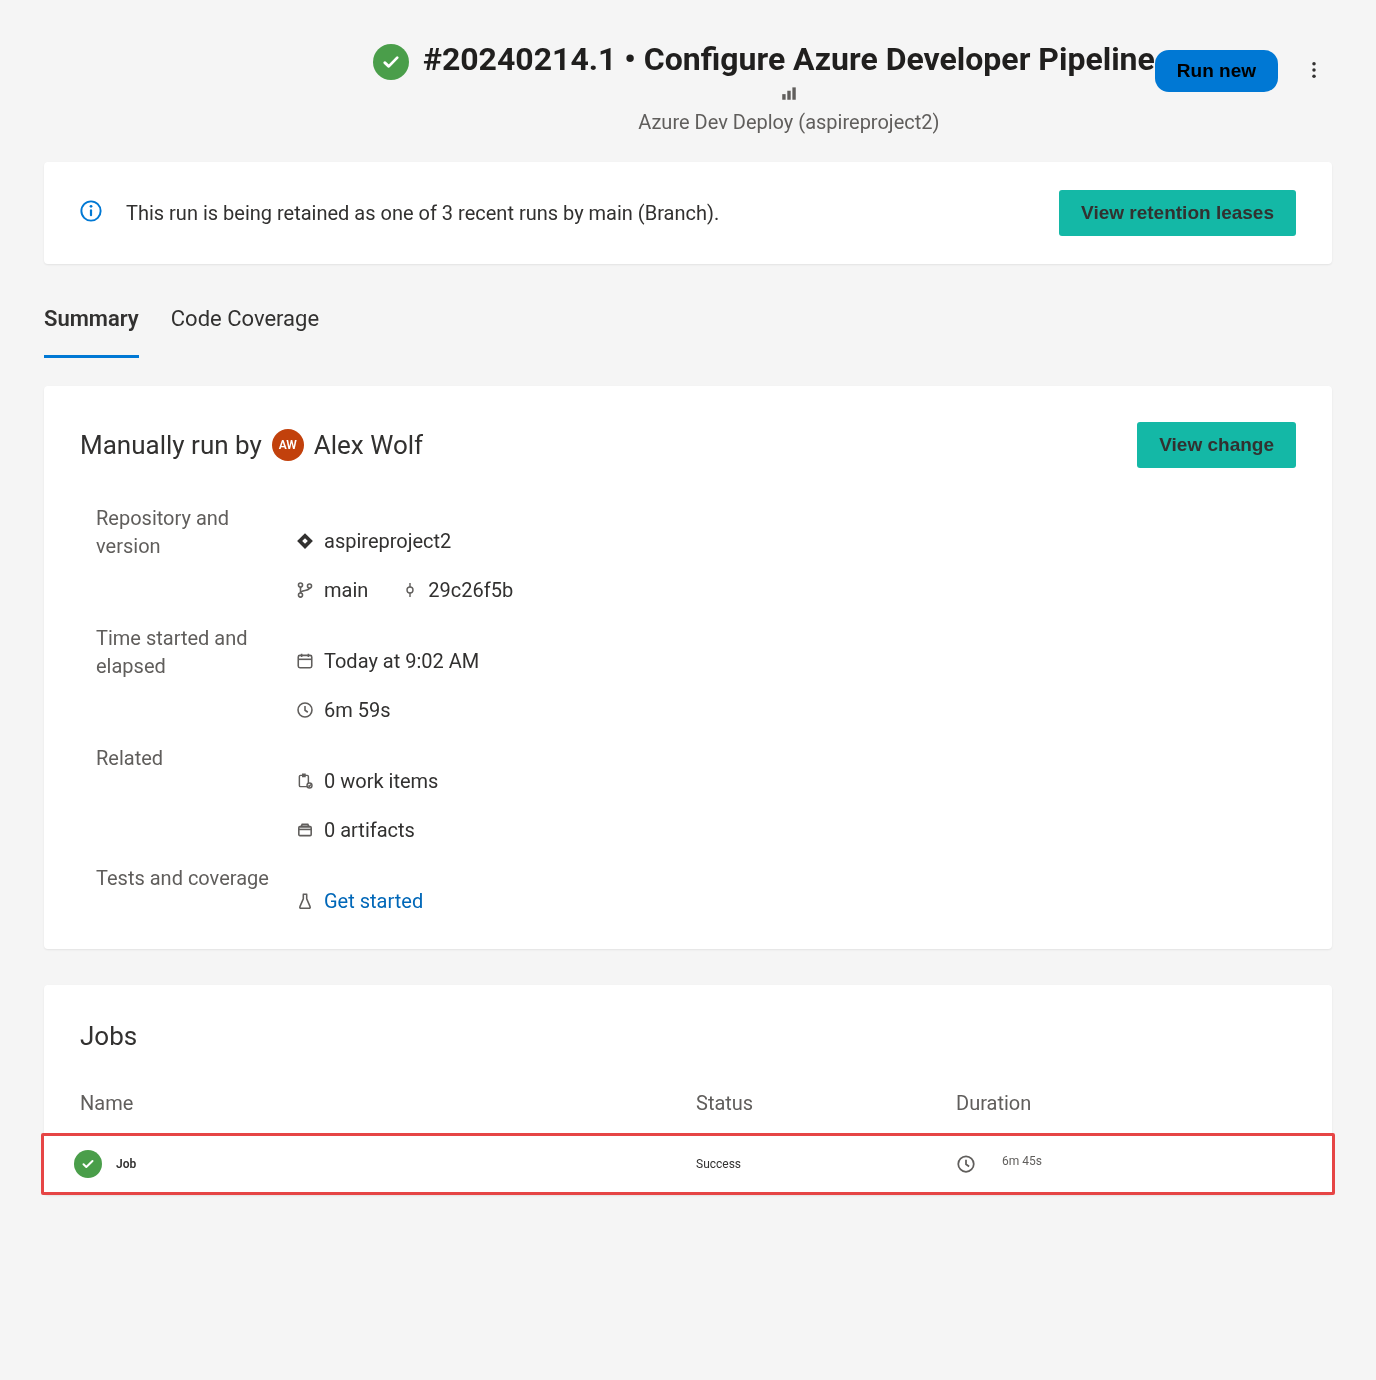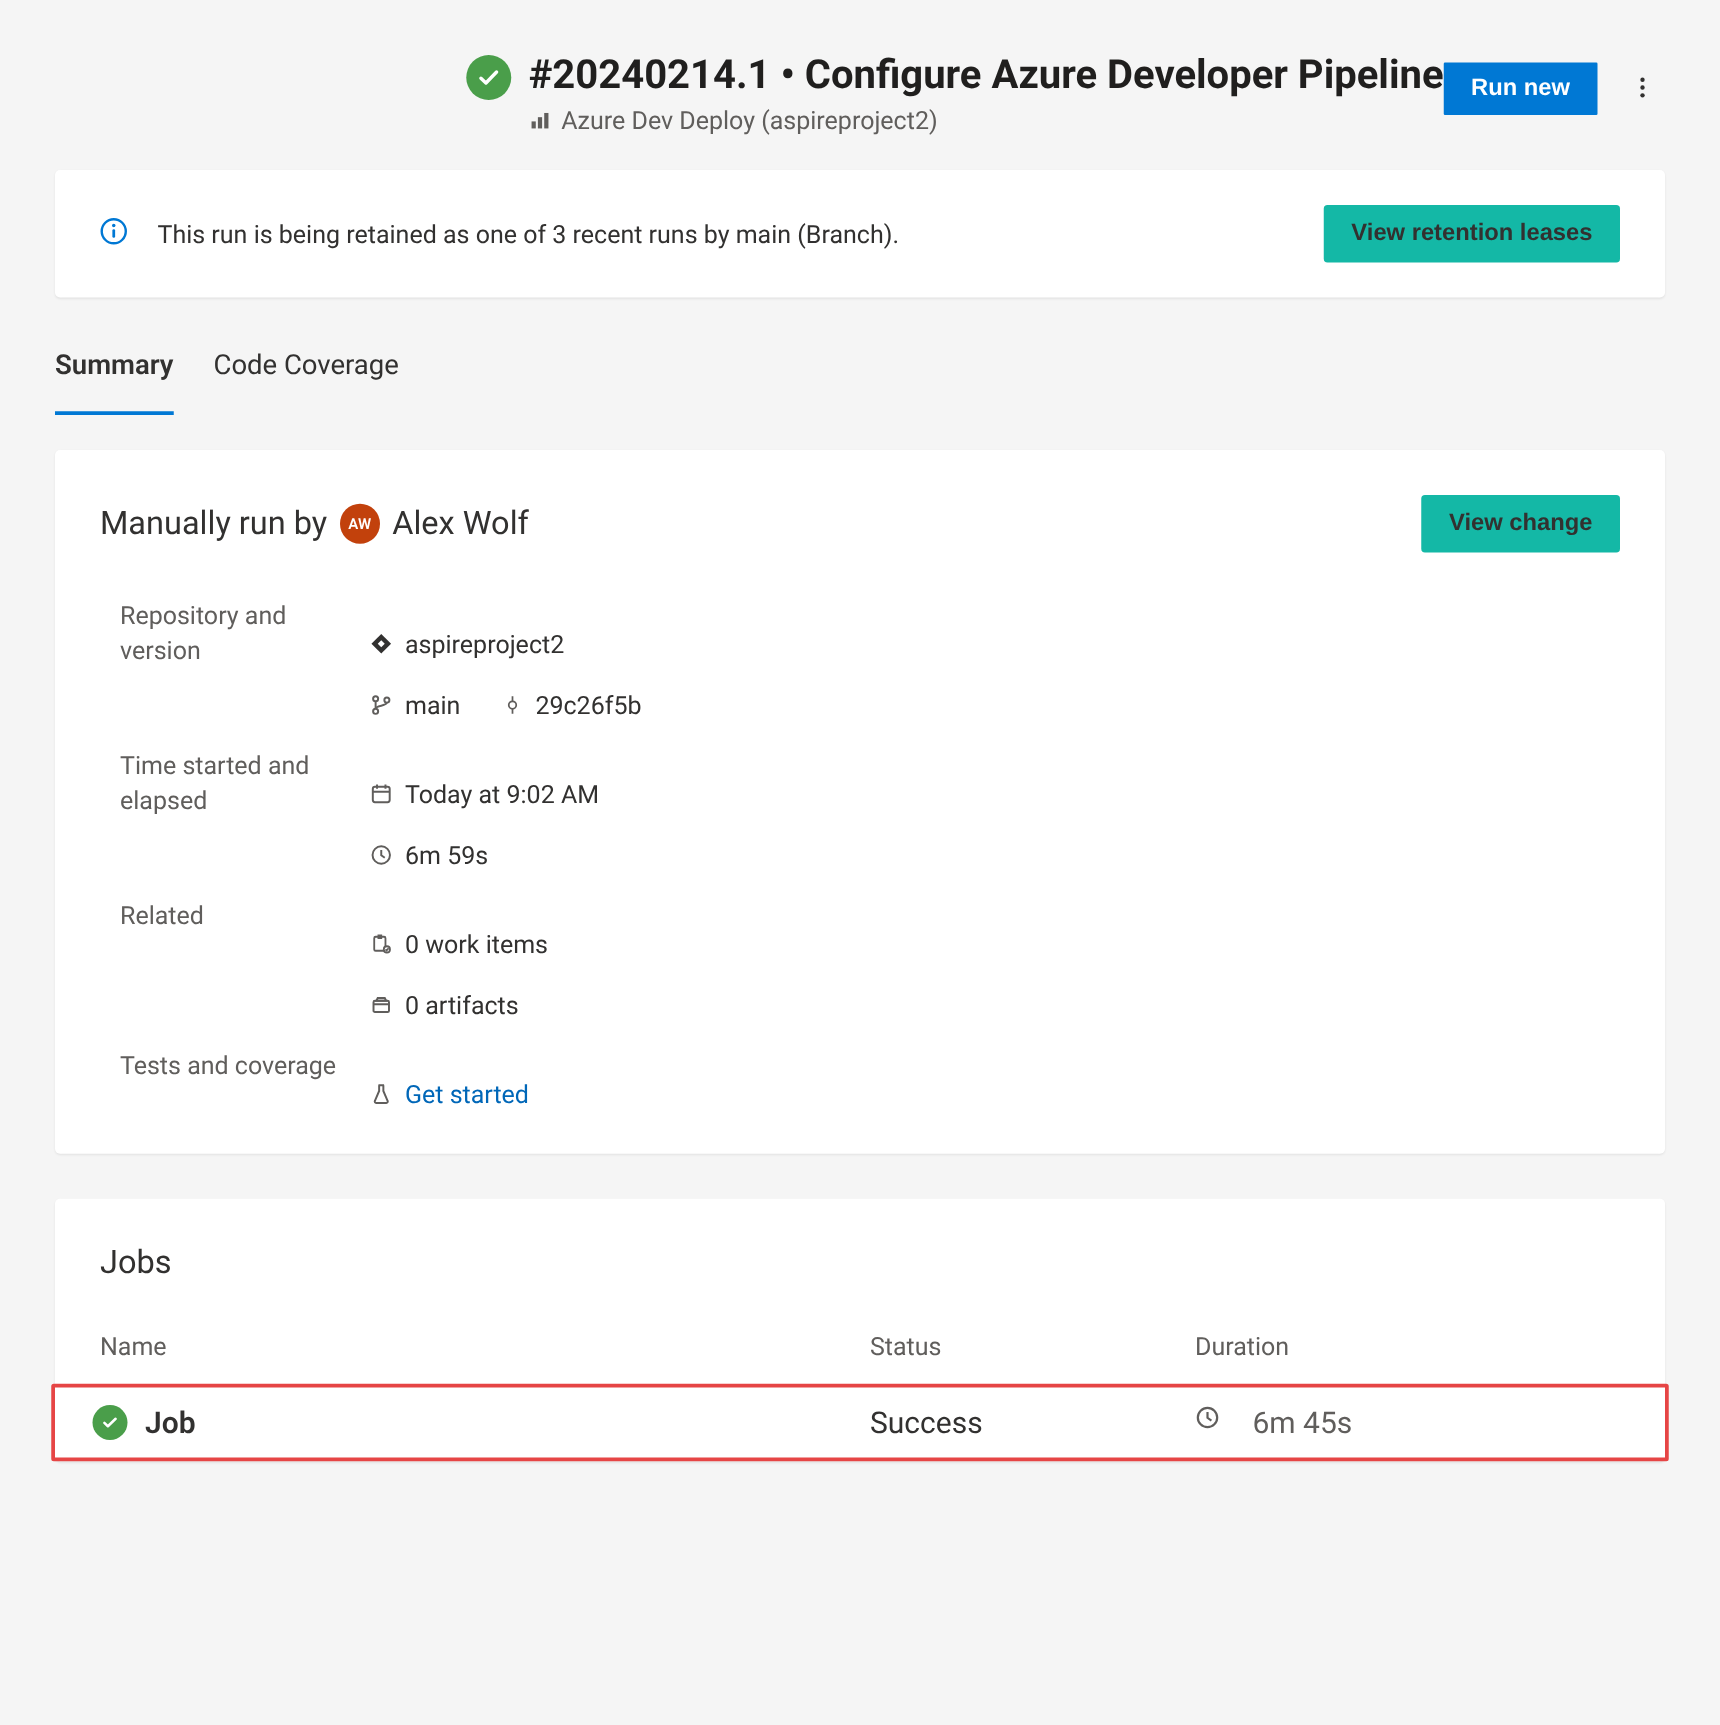--- a/index.html
+++ b/index.html
@@ -17,26 +17,26 @@
     margin-bottom: 28px;
   }
   .header-left { display: flex; align-items: flex-start; gap: 14px; }
   .status-circle {
     width: 36px; height: 36px; border-radius: 50%;
     background: #4a9e4a; display: flex; align-items: center; justify-content: center;
     flex-shrink: 0; margin-top: 4px;
   }
   .status-circle svg { width: 20px; height: 20px; }
   .title-block h1 { font-size: 32px; font-weight: 700; color: #201f1e; line-height: 1.2; }
-  .subtitle-row { display: flex; align-items: center; gap: 8px; margin-top: 6px; color: #605e5c; font-size: 20px; }
+  .subtitle-row { display: flex; align-items: center; gap: 8px; margin-top: 6px; color: #605e5c; font-size: 20px; flex-direction: column; }
   .subtitle-row a { color: #605e5c; text-decoration: none; }
   .header-actions { display: flex; align-items: center; gap: 18px; margin-top: 10px; }
   .btn-primary {
-    background: #0078d4; color: #ffffff; border: none; padding: 10px 22px;
-    font-size: 19px; font-weight: 600; border-radius: 1px; cursor: pointer;
+    background: #0078d4; color: #000000; border: none; padding: 10px 22px;
+    font-size: 19px; font-weight: 600; border-radius: 14px; cursor: pointer;
   }
   .btn-icon {
     background: none; border: none; cursor: pointer; padding: 8px; color: #323130;
   }
   .card {
     background: #fff; border-radius: 4px; box-shadow: 0 1px 2px rgba(0,0,0,0.08);
     padding: 28px 36px; margin-bottom: 36px;
   }
   .retention-card {
     display: flex; align-items: center; justify-content: space-between; gap: 20px;
@@ -75,21 +75,21 @@
   .jobs-title { font-size: 26px; font-weight: 400; padding: 0 36px; margin-bottom: 40px; }
   .jobs-header, .jobs-row {
     display: grid; grid-template-columns: 1fr 260px 340px; padding: 0 36px;
     align-items: center;
   }
   .jobs-header { color: #605e5c; font-size: 20px; padding-bottom: 18px; }
   .jobs-row-wrap {
     border: 3px solid #e64545; border-radius: 2px; padding: 14px 0 14px 0;
     margin: 0 -3px -3px -3px;
   }
-  .jobs-row { font-size: 24px; }
+  .jobs-row { font-size: 12px; }
   .job-name-cell { display: flex; align-items: center; gap: 14px; margin-left: -6px; }
   .job-status-circle {
     width: 28px; height: 28px; border-radius: 50%; background: #4a9e4a;
     display: flex; align-items: center; justify-content: center;
   }
   .job-status-circle svg { width: 16px; height: 16px; }
   .job-name { font-weight: 600; }
   .duration-cell { display: flex; align-items: flex-start; gap: 26px; color: #605e5c; }
 </style>
 </head>

